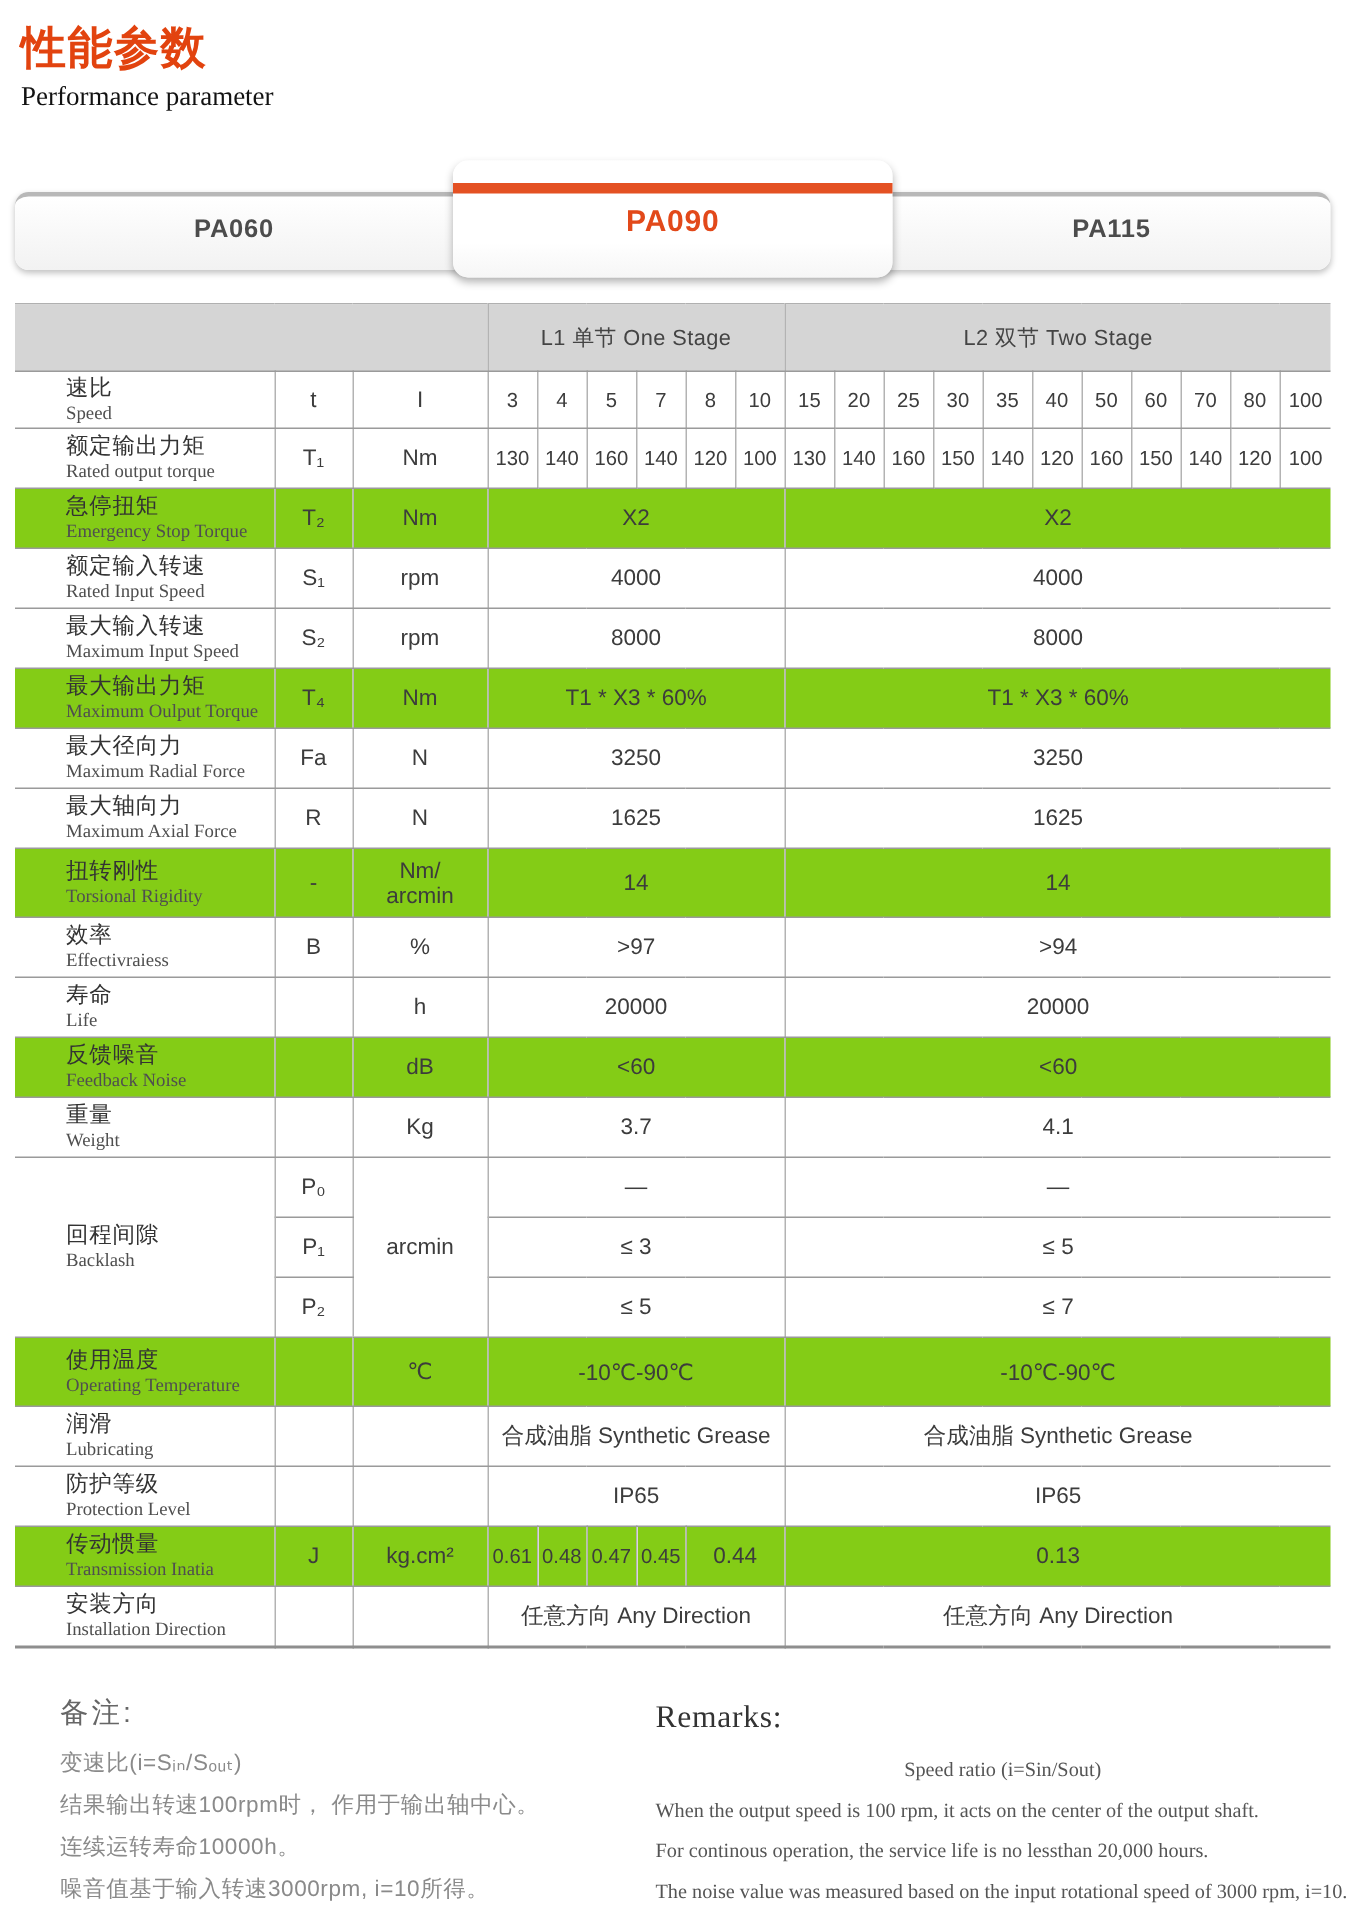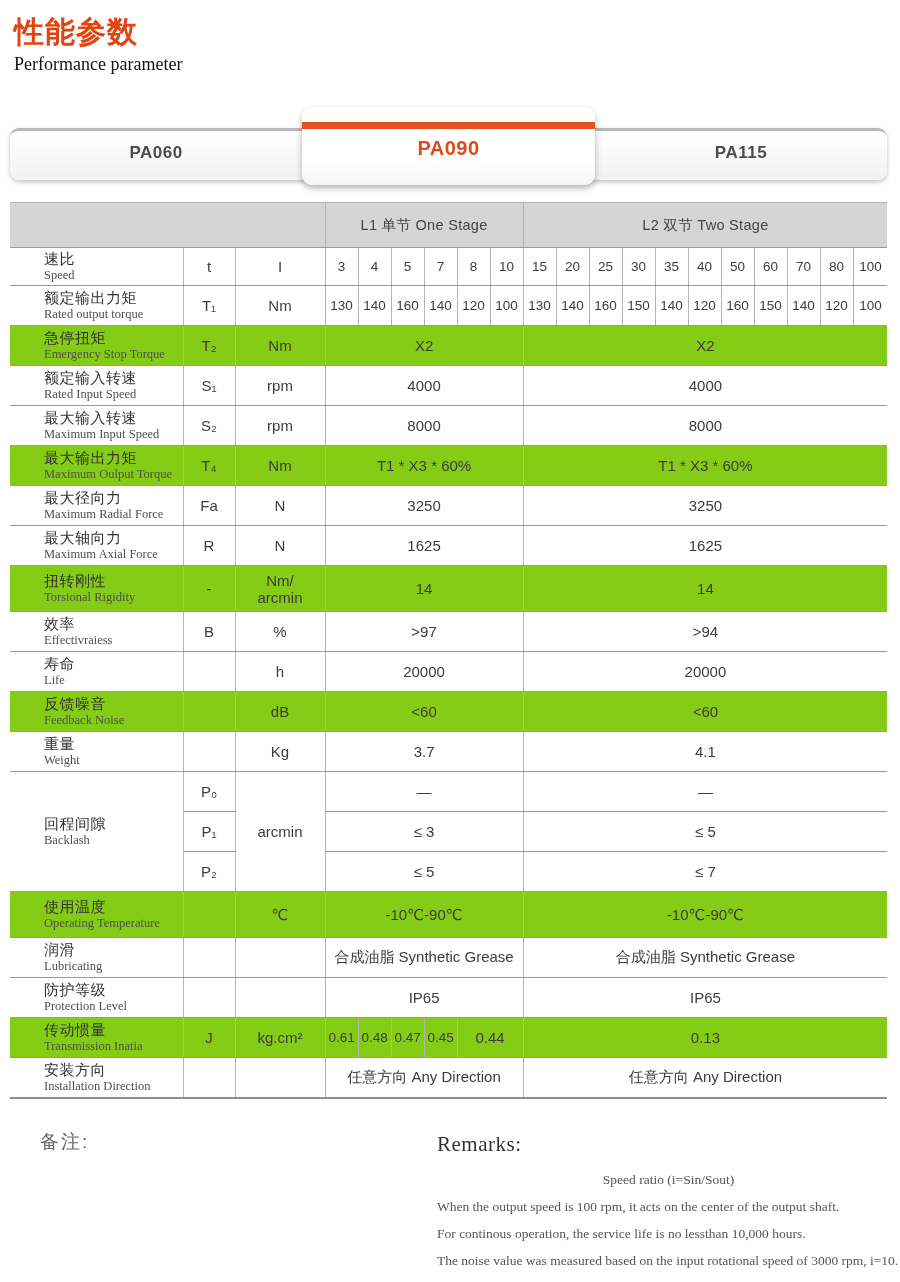--- a/index.html
+++ b/index.html
@@ -390,23 +390,29 @@
         <td class="unit"></td>
         <td class="val wide" colspan="6">任意方向 Any Direction</td>
         <td class="val wide" colspan="11">任意方向 Any Direction</td>
       </tr>
     </tbody>
 </table>
 
 <div class="notes">
   <div class="notes-left">
     <div class="notes-heading-cn">备注:</div>
+    <div id="notes-left-lines">
+        <div class="line">变速比(i=Sᵢₙ/Sₒᵤₜ)</div>
+        <div class="line">结果输出转速100rpm时， 作用于输出轴中心。</div>
+        <div class="line">连续运转寿命10000h。</div>
+        <div class="line">噪音值基于输入转速3000rpm, i=10所得。</div>
+      </div>
   </div>
   <div class="notes-right">
     <div class="notes-heading-en">Remarks:</div>
     <div id="notes-right-lines">
         <div class="line">Speed ratio (i=Sin/Sout)</div>
         <div class="line">When the output speed is 100 rpm, it acts on the center of the output shaft.</div>
-        <div class="line">For continous operation, the service life is no lessthan 10,000 hours.</div>
+        <div class="line">For continous operation, the service life is no lessthan 20,000 hours.</div>
         <div class="line">The noise value was measured based on the input rotational speed of 3000 rpm, i=10.</div>
       </div>
   </div>
 </div>
 
 </body></html>

